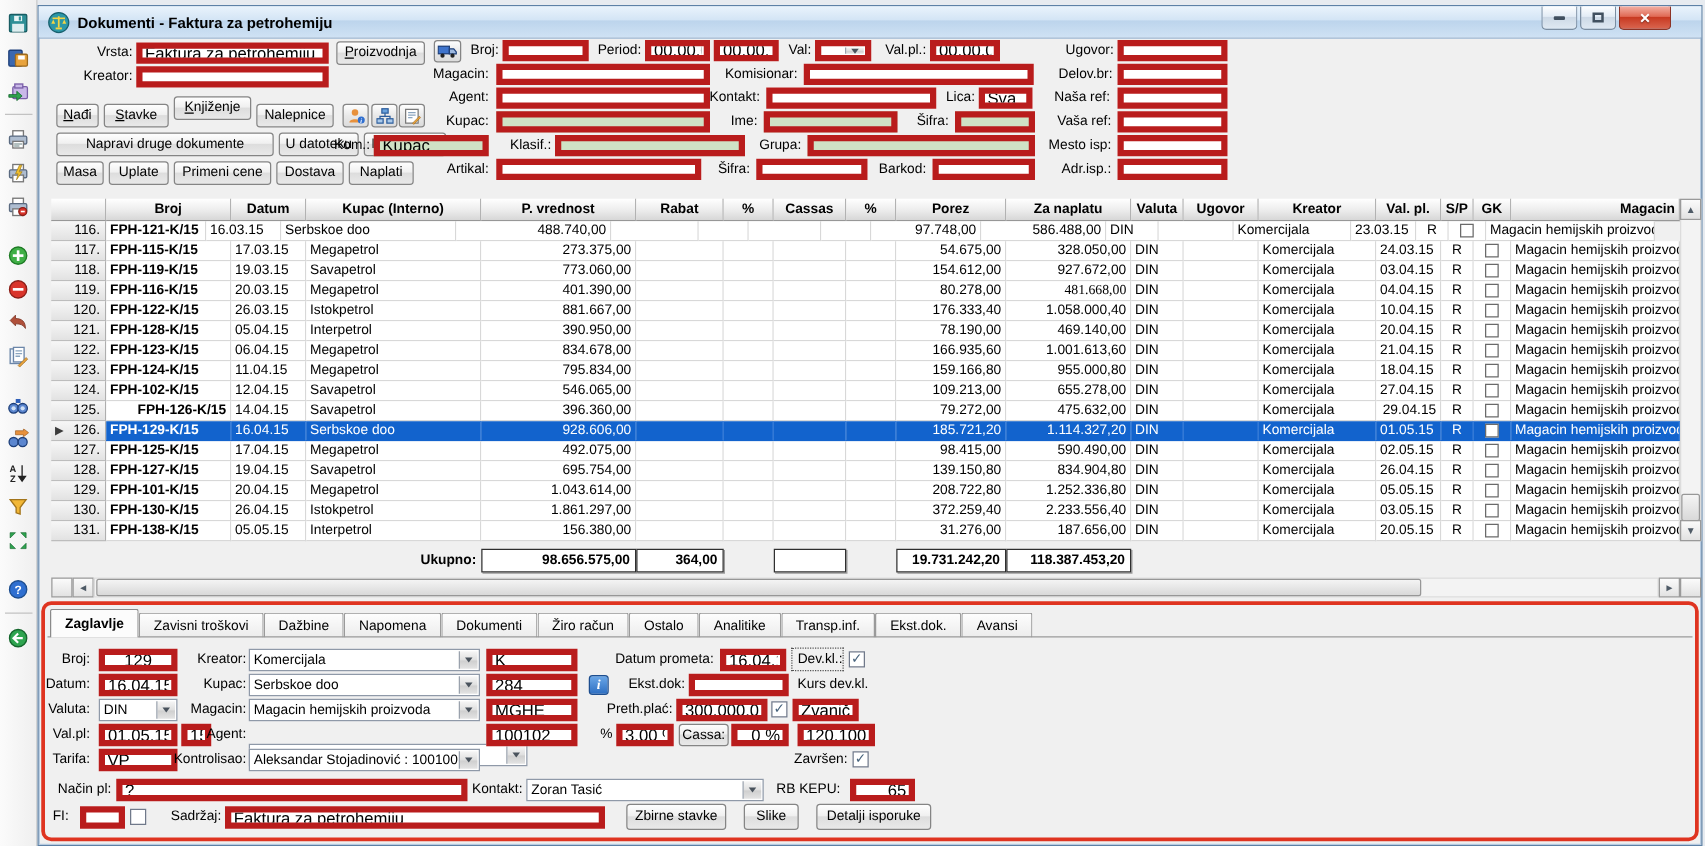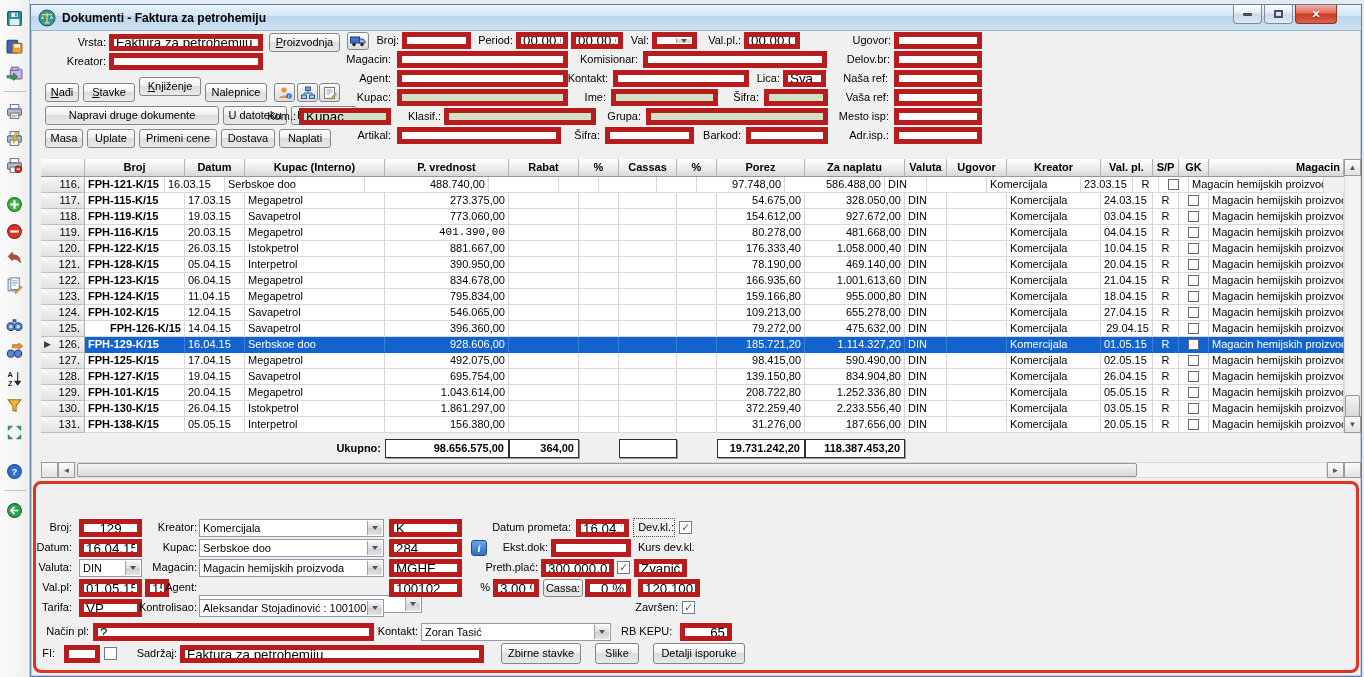--- a/index.html
+++ b/index.html
@@ -420,27 +420,27 @@
         <div class="tc" style="width: 30px; text-align: center;">
           <span class="gkbox" style="display: block;"></span>
         </div>
         <div class="tc" style="width: 135px; text-align: left;">Magacin hemijskih proizvoda</div>
       </div>
       <div class="trow">
         <div class="tc numcell" style="width: 44px; text-align: right;">119.</div>
         <div class="tc bold" style="width: 100px; text-align: left;">FPH-116-K/15</div>
         <div class="tc" style="width: 60px; text-align: left;">20.03.15</div>
         <div class="tc" style="width: 140px; text-align: left;">Megapetrol</div>
-        <div class="tc" style="width: 124px; text-align: right; font-family: Liberation Mono, monospace;">401.390,00</div>
+        <div class="tc" style="width: 124px; text-align: right;">401.390,00</div>
         <div class="tc" style="width: 70px; text-align: right;"></div>
         <div class="tc" style="width: 40px; text-align: right;"></div>
         <div class="tc" style="width: 58px; text-align: right;"></div>
         <div class="tc" style="width: 40px; text-align: right;"></div>
         <div class="tc" style="width: 88px; text-align: right;">80.278,00</div>
-        <div class="tc" style="width: 100px; text-align: right;">481.668,00</div>
+        <div class="tc" style="width: 100px; text-align: right; font-family: Liberation Serif, serif;">481.668,00</div>
         <div class="tc" style="width: 42px; text-align: left;">DIN</div>
         <div class="tc" style="width: 60px; text-align: left;"></div>
         <div class="tc" style="width: 94px; text-align: left;">Komercijala</div>
         <div class="tc" style="width: 52px; text-align: left;">04.04.15</div>
         <div class="tc" style="width: 26px; text-align: center;">R</div>
         <div class="tc" style="width: 30px; text-align: center;">
           <span class="gkbox" style="display: block;"></span>
         </div>
         <div class="tc" style="width: 135px; text-align: left;">Magacin hemijskih proizvoda</div>
       </div>
@@ -723,20 +723,33 @@
   <span class="totbox" style="left:774px;top:434px;width:100px">118.387.453,20</span>
 
   <div class="sb-btn" style="left:10px;top:457px;width:17px;height:16px"></div>
   <div class="sb-btn" style="left:27px;top:457px;width:17px;height:16px">◄</div>
   <div class="sb-track" style="left:44px;top:457px;width:1252px;height:16px"></div>
   <div class="sb-thumb" style="left:46px;top:458px;width:1060px;height:14px"></div>
   <div class="sb-btn" style="left:1296px;top:457px;width:17px;height:16px">►</div>
   <div class="sb-btn" style="left:1313px;top:457px;width:17px;height:16px"></div>
 
   <div class="panel">
+    <div class="tabs" id="tabs">
+        <div class="tab active">Zaglavlje</div>
+        <div class="tab">Zavisni troškovi</div>
+        <div class="tab">Dažbine</div>
+        <div class="tab">Napomena</div>
+        <div class="tab">Dokumenti</div>
+        <div class="tab">Žiro račun</div>
+        <div class="tab">Ostalo</div>
+        <div class="tab">Analitike</div>
+        <div class="tab">Transp.inf.</div>
+        <div class="tab">Ekst.dok.</div>
+        <div class="tab">Avansi</div>
+      </div>
 
     <span class="lbl" style="left:0px;top:35px;width:36px">Broj:</span>
     <input class="inp txt-c" style="left: 43px; top: 35px; width: 63px; height: 18px;" value="129">
     <span class="lbl" style="left:101px;top:35px;width:60px">Kreator:</span>
     <span class="combo" style="left:163px;top:35px;width:185px"><span>Komercijala</span><span class="dd-arrow">
           <i></i>
         </span></span>
     <input class="inp" style="left: 353px; top: 35px; width: 73px; height: 18px;" value="K">
     <span class="lbl" style="left:455px;top:35px;width:80px">Datum prometa:</span>
     <input class="inp txt-c" style="left: 540px; top: 35px; width: 53px; height: 18px;" value="16.04.15">

